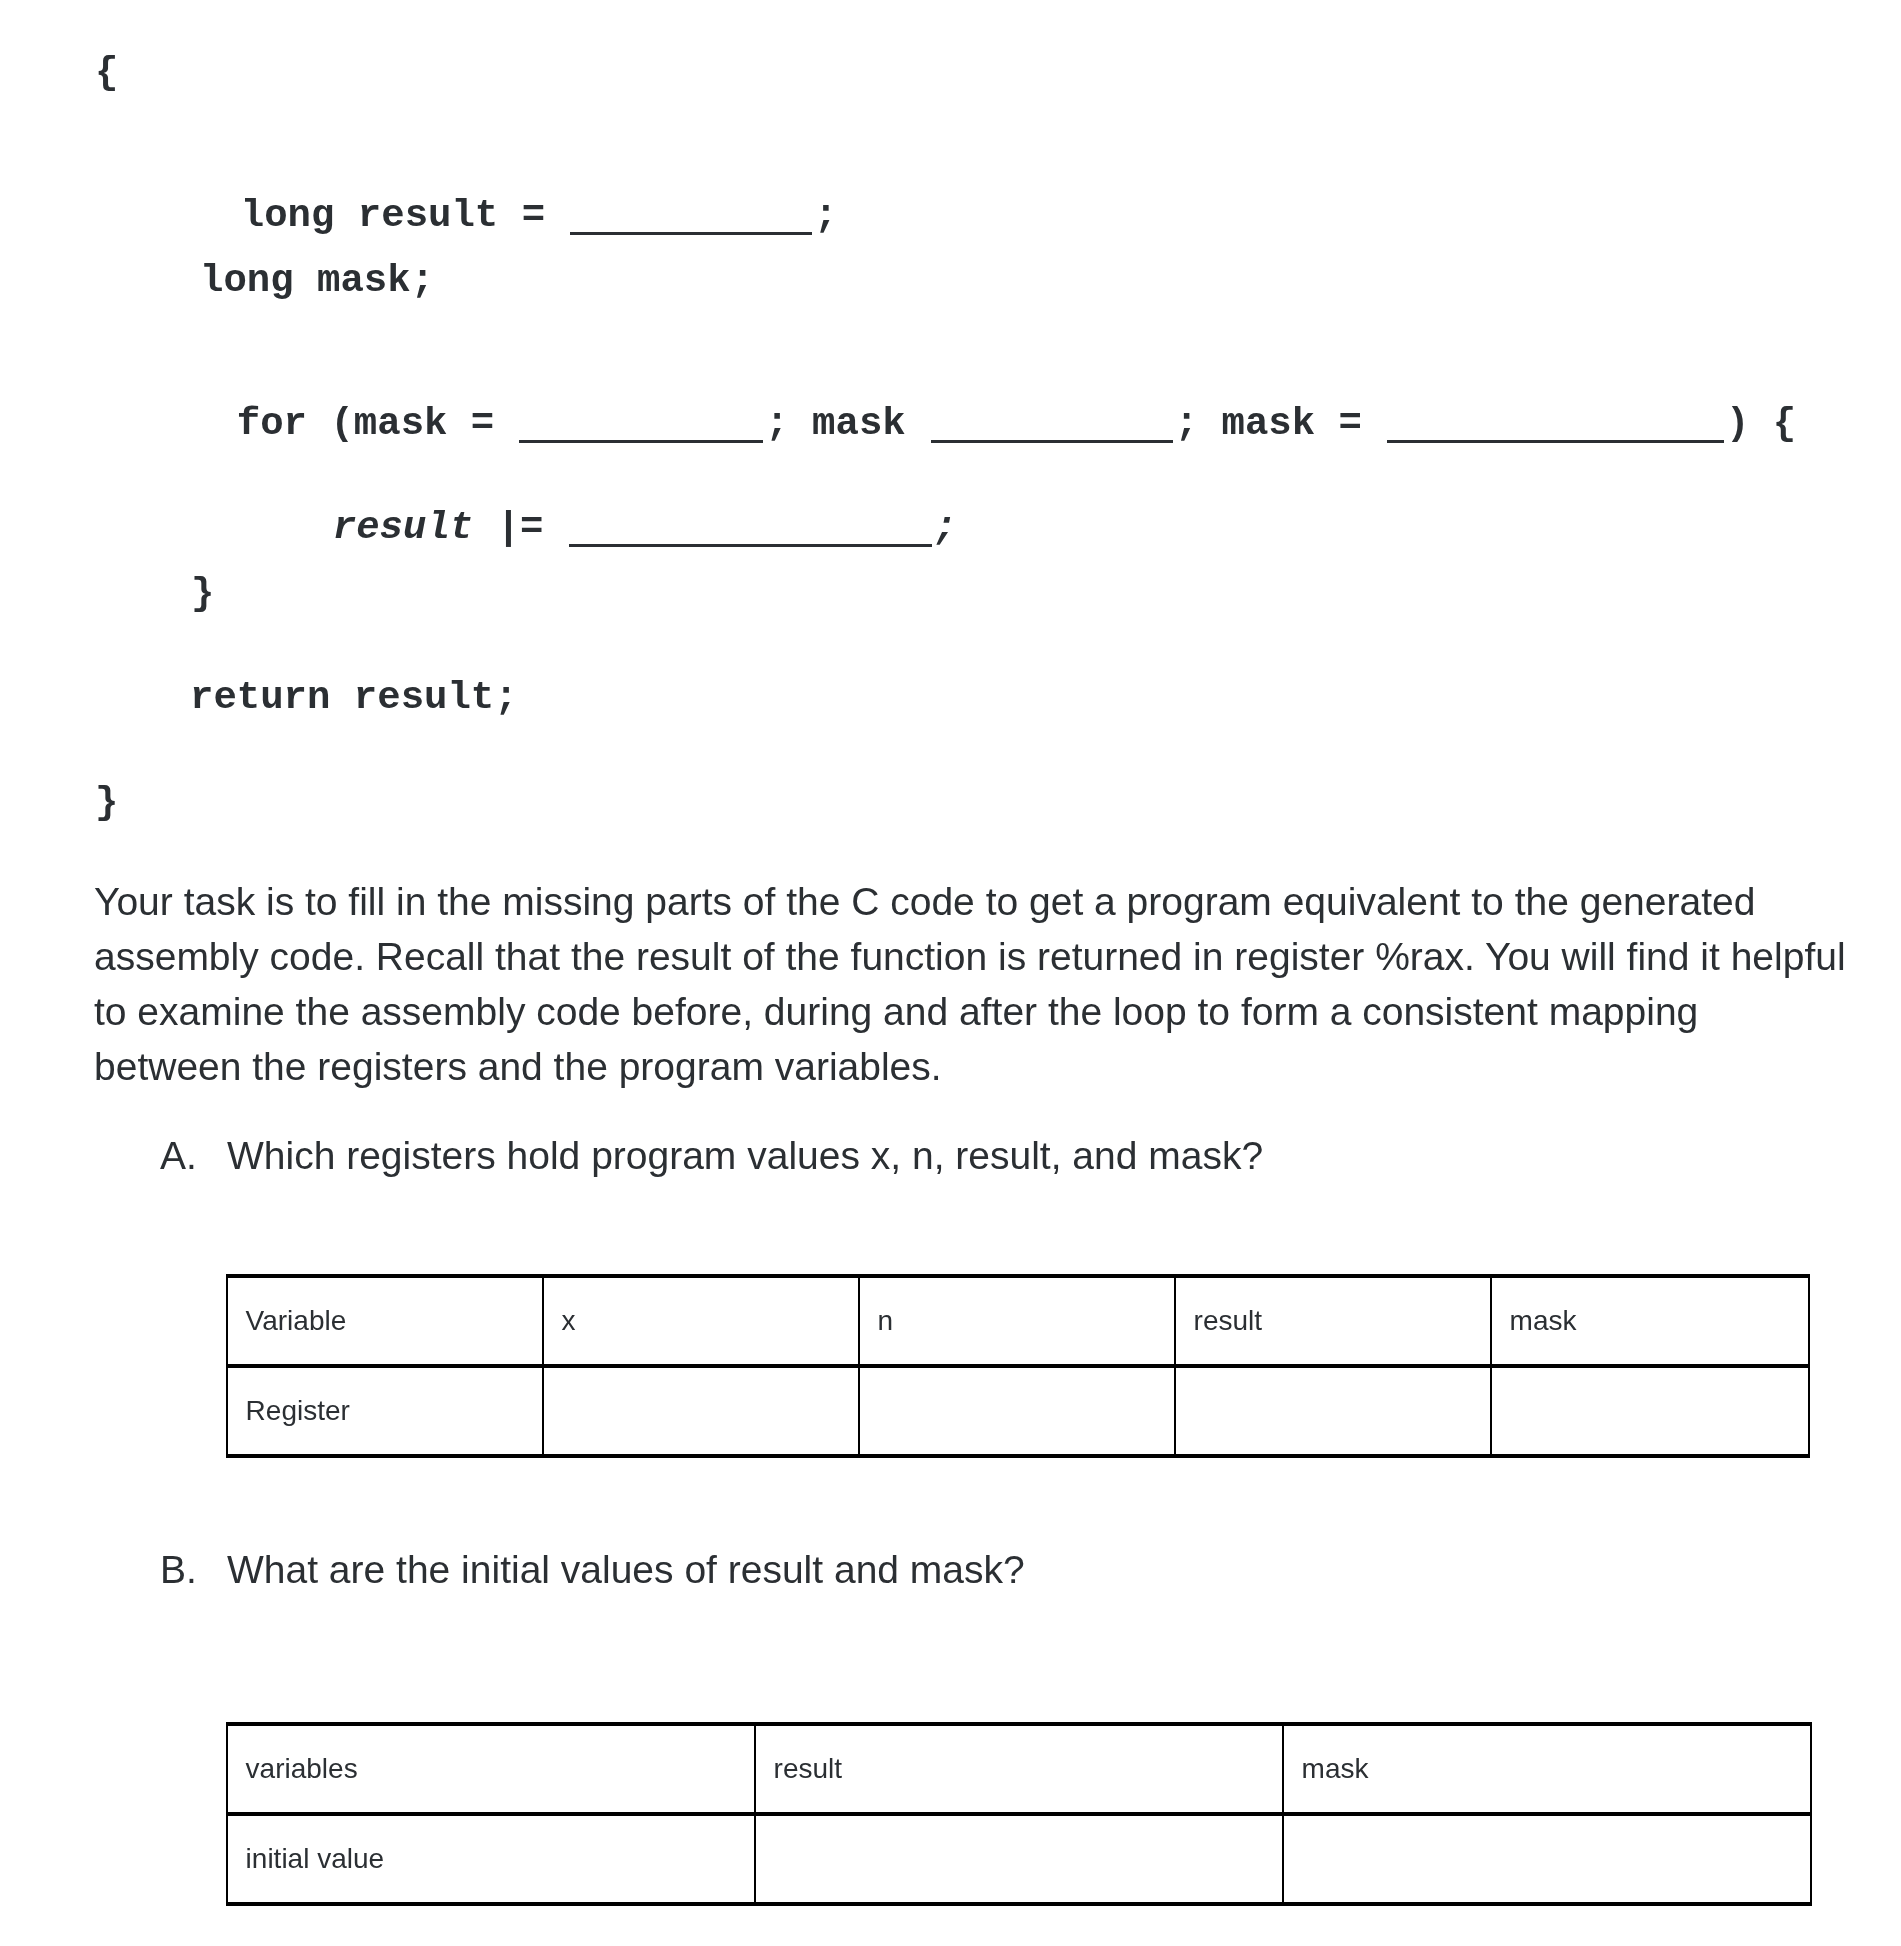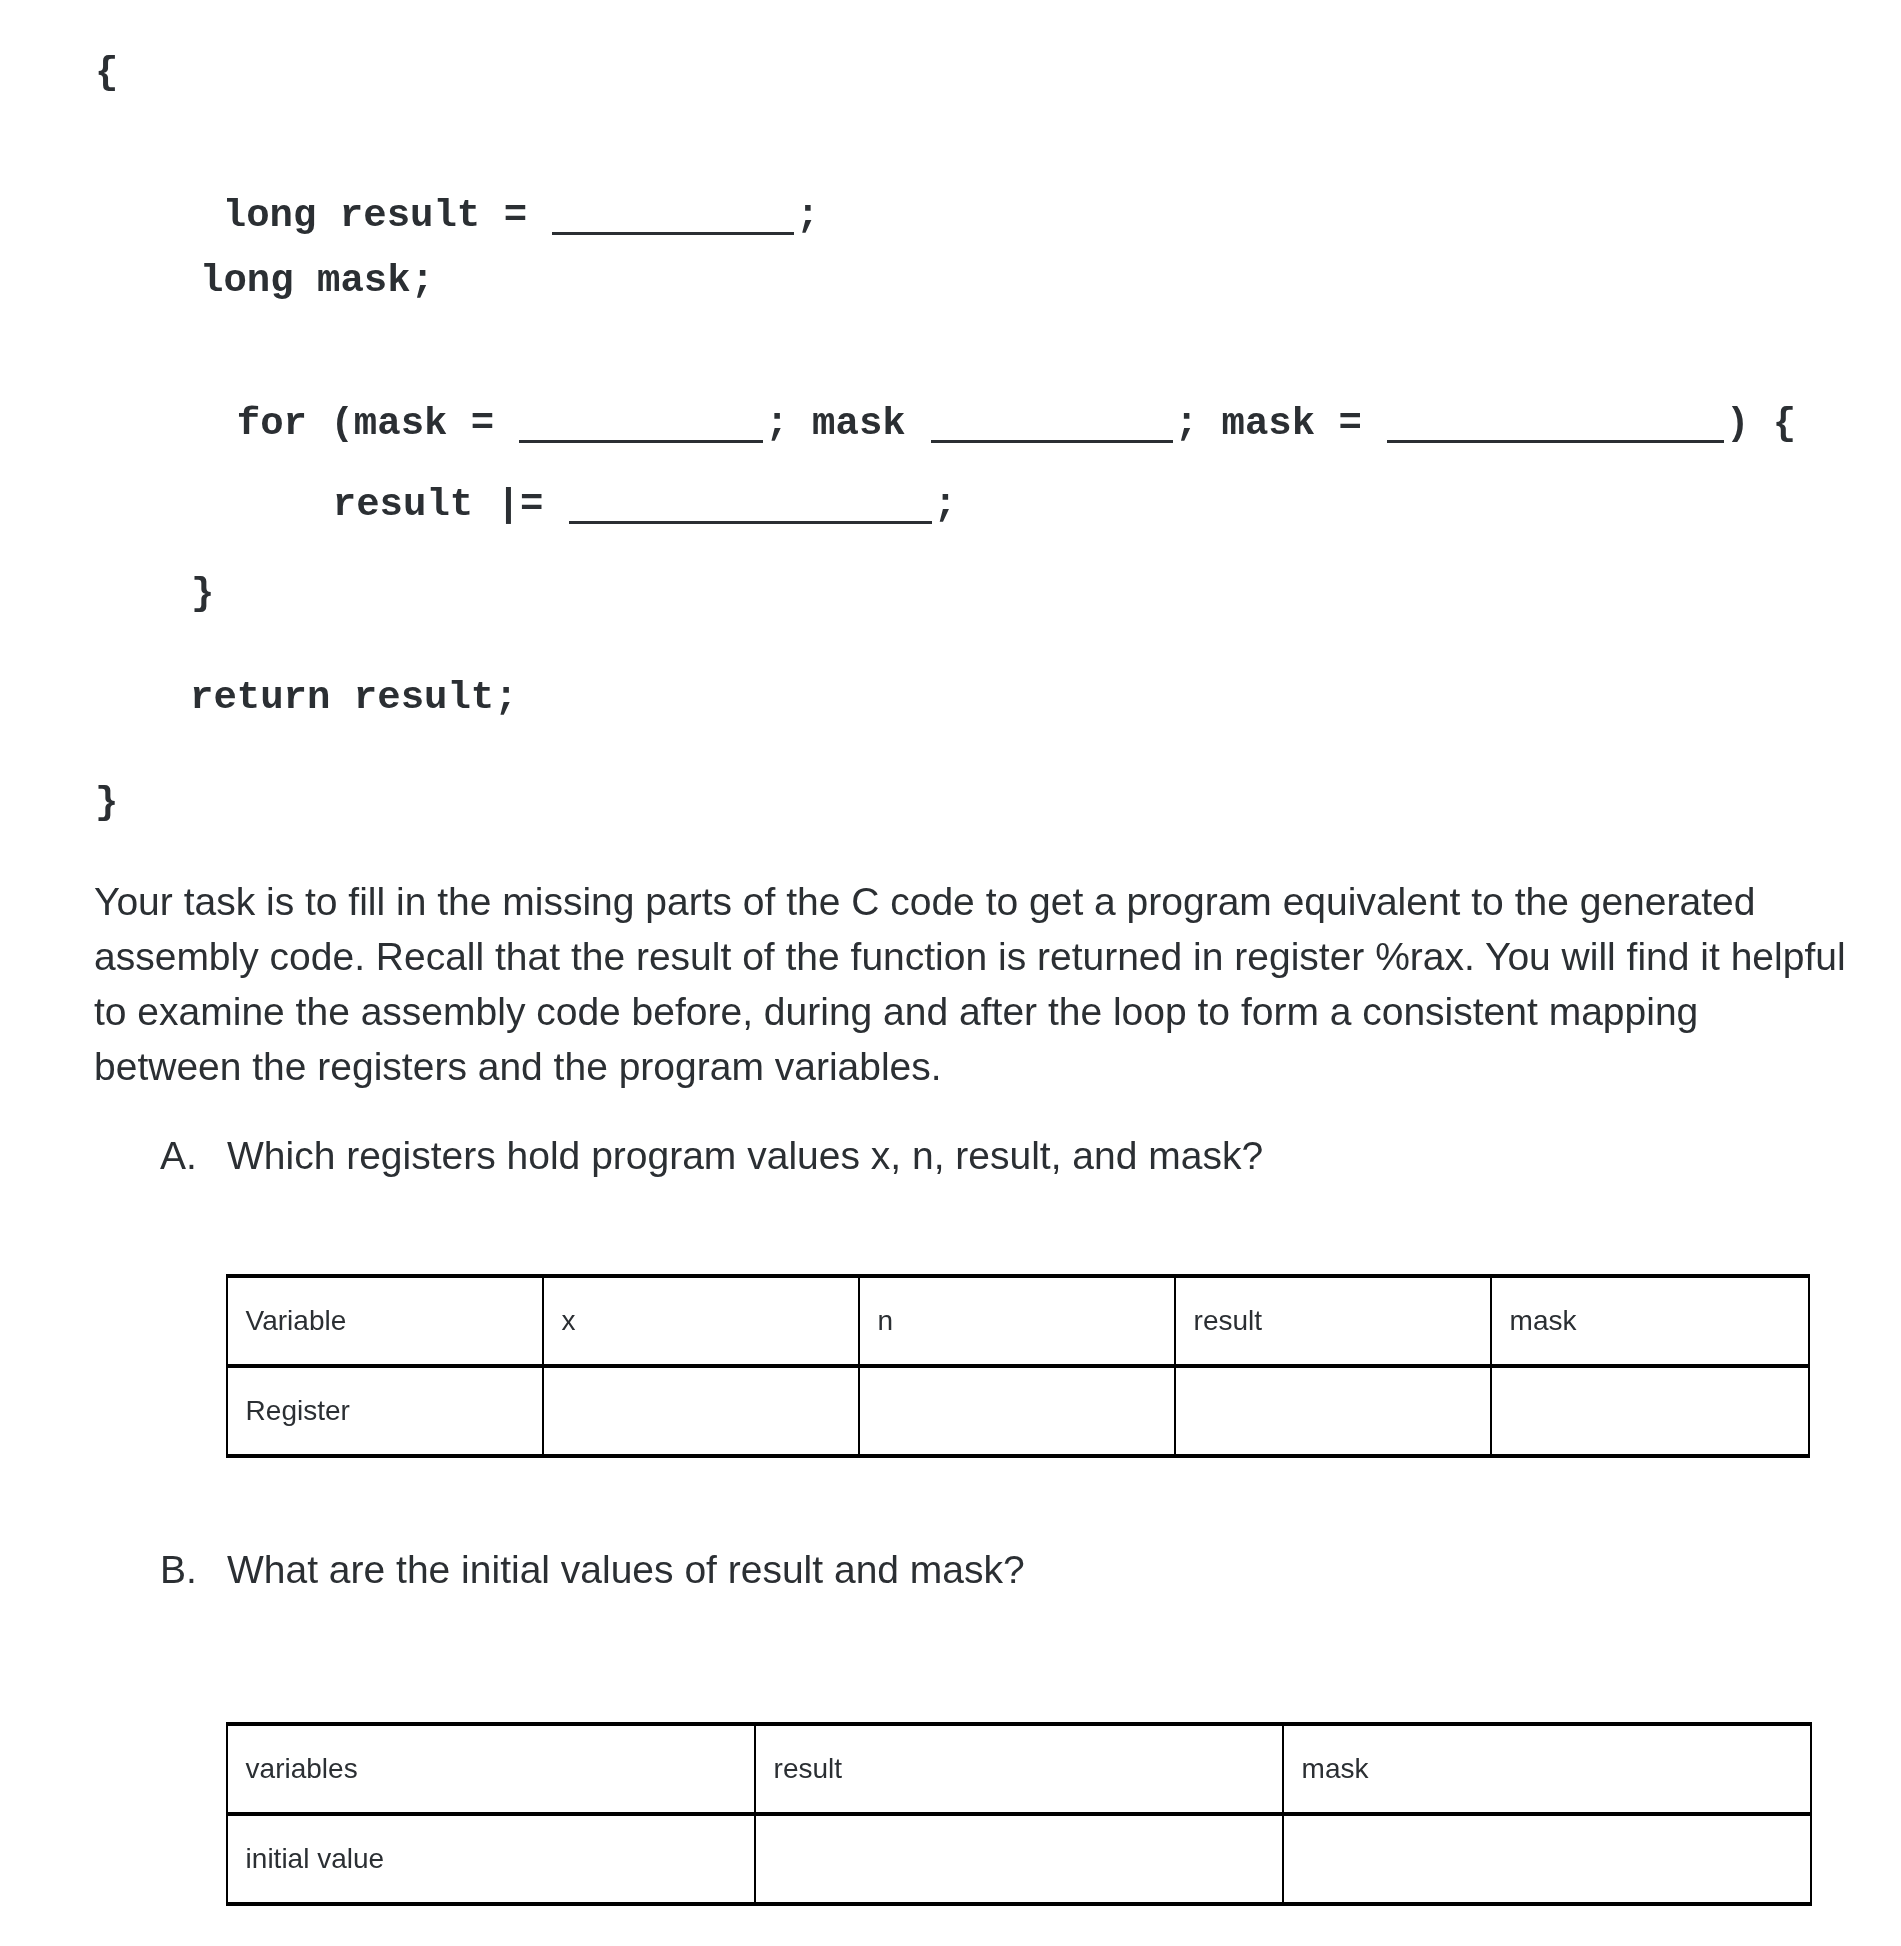--- a/index.html
+++ b/index.html
@@ -14,31 +14,31 @@
   table.grid td { border: 2.6px solid #000; padding: 0 0 0 17.6px; vertical-align: middle; height: 86px; }
   table.grid tr:first-child td { border-top-width: 4.4px; }
   table.grid tr:last-child td { border-bottom-width: 4.4px; }
   table.grid tr:first-child td { border-bottom-width: 4.4px; }
 </style>
 </head>
 <body>
 
 <div class="code" style="left:95px; top:54px;">{</div>
 
-<div class="code" style="left:176px; top:158px;">
+<div class="code" style="left:194px; top:158px;">
   <span>long result = </span><span class="blank" style="width:242px;"></span><span>;</span>
 </div>
 
 <div class="code" style="left:200px; top:262px;">long mask;</div>
 
 <div class="code" style="left:190px; top:366px;">
   <span>for (mask = </span><span class="blank" style="width:244px;"></span><span>; mask </span><span class="blank" style="width:242px;"></span><span>; mask = </span><span class="blank" style="width:337px;"></span><span>) {</span>
 </div>
 
-<div class="code" style="left:286px; top:447px;">
+<div class="code" style="left:286px; top:470px;font-style:italic;">
   <span>result |= </span><span class="blank" style="width:363px;"></span><span>;</span>
 </div>
 
 <div class="code" style="left:191px; top:575px;">}</div>
 <div class="code" style="left:190px; top:679px;">return result;</div>
 <div class="code" style="left:95px; top:784px;">}</div>
 
 <p class="prose" style="top:874px; margin:0;">Your task is to fill in the missing parts of the C code to get a program equivalent to the generated assembly code. Recall that the result of the function is returned in register %rax. You will find it helpful to examine the assembly code before, during and after the loop to form a consistent mapping between the registers and the program variables.</p>
 
 <div class="q" style="left:160px; top:1134px;">

